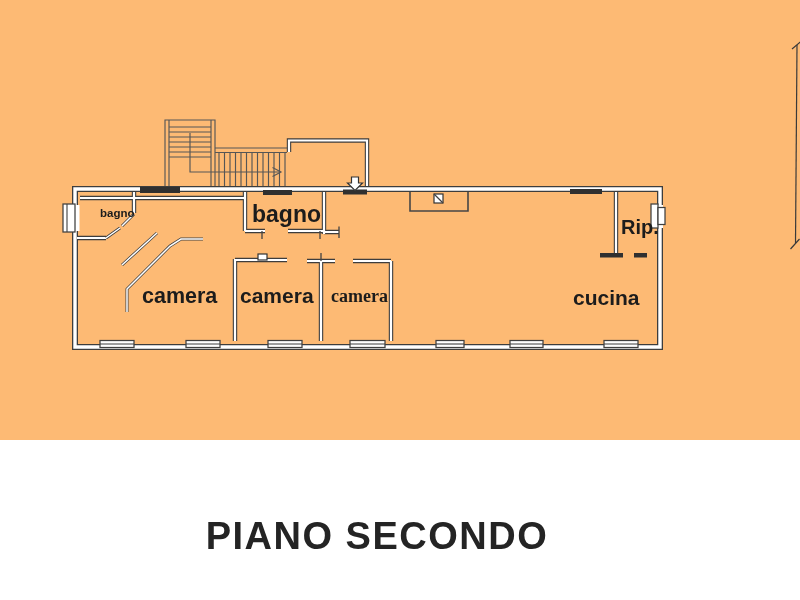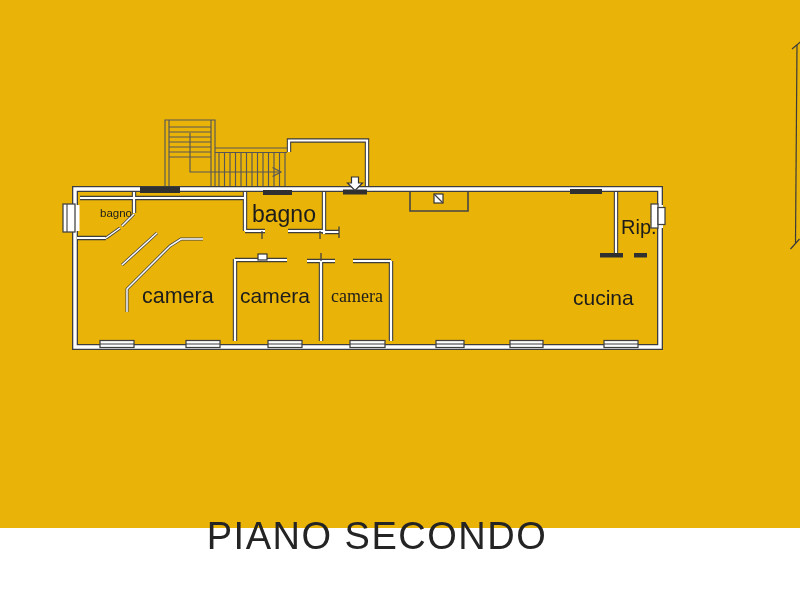--- a/index.html
+++ b/index.html
@@ -1,20 +1,20 @@
 <!DOCTYPE html>
 <html><head>
 <meta charset="utf-8">
 <style>
   html,body{
     margin:0;padding:0;width:800px;height:600px;
     background:#ffffff;overflow:hidden;
     font-family:"Liberation Sans",sans-serif;
   }
-  .stage{position:relative;width:800px;height:528px;background:#eab308;}
+  .stage{position:relative;width:800px;height:440px;background:#fdba74;font-weight:bold;}
   svg{display:block}
   
   .sline{stroke:#565656;stroke-width:1.15;fill:none}
   
   .outer-d{stroke:#3d3d3d;stroke-width:6;fill:none}
   .outer-w{stroke:#ffffff;stroke-width:3.4;fill:none}
   
   .wall-d{stroke:#3d3d3d;stroke-width:4.4;fill:none}
   .wall-w{stroke:#ffffff;stroke-width:2.2;fill:none}
   

